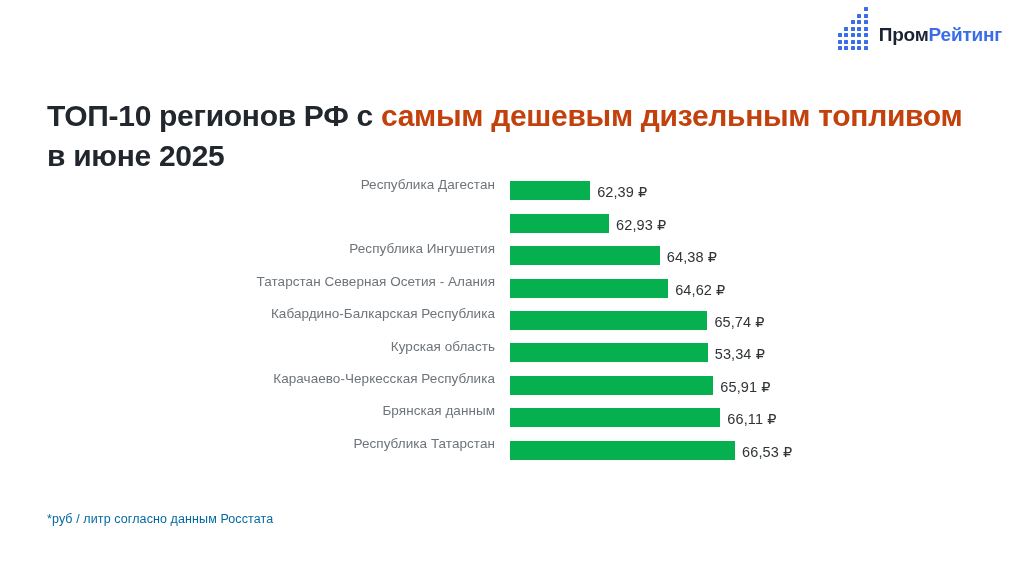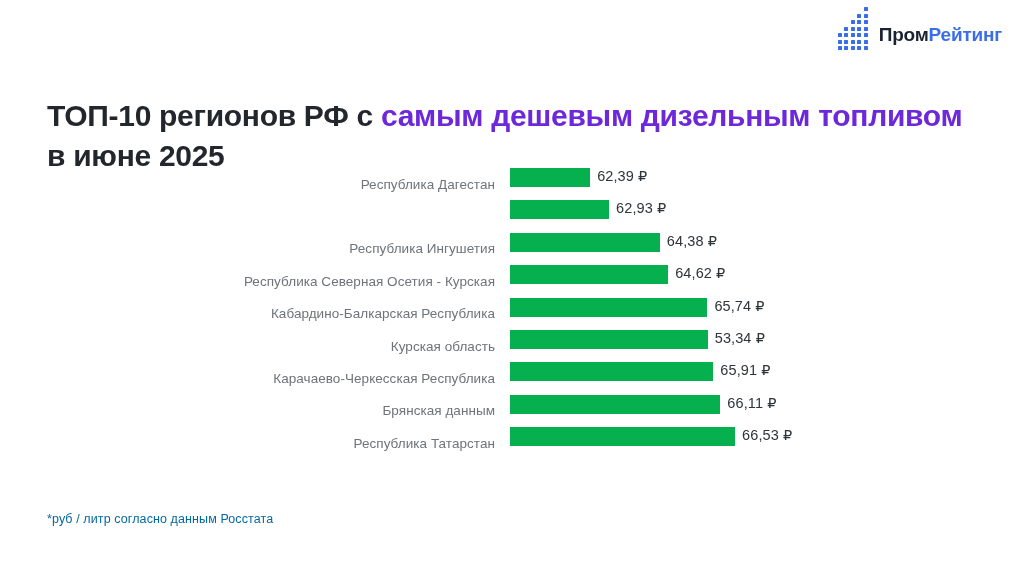--- a/index.html
+++ b/index.html
@@ -55,21 +55,21 @@
     position: absolute;
     left: 47px;
     top: 76px;
     width: 930px;
     font-size: 30px;
     font-weight: bold;
     line-height: 1.33;
     letter-spacing: -0.3px;
     color: #22272e;
   }
-  .title .hl { color: #6d28d9; }
+  .title .hl { color: #c2410c; }
 
   
   .chart {
     position: absolute;
     left: 0;
     top: 168px;
     width: 1030px;
   }
   .row {
     position: relative;
@@ -87,21 +87,21 @@
     color: #6e7479;
     white-space: nowrap;
     letter-spacing: 0.05px;
   }
   .bar-area {
     position: absolute;
     left: 510px;
     top: 0;
     height: 32.4px;
     display: flex;
-    align-items: flex-start;
+    align-items: flex-end;
   }
   .bar {
     height: 19px;
     background: #06b04f;
   }
   .bar-value {
     margin-left: 7px;
     font-size: 14.5px;
     color: #2f3438;
     white-space: nowrap;
@@ -181,21 +181,21 @@
       </div>
     </div>
     <div class="row">
       <div class="cat-label">Республика Ингушетия</div>
       <div class="bar-area">
         <div class="bar" style="width: 149.8px; background: rgb(6, 176, 79);"></div>
         <div class="bar-value">64,38 ₽</div>
       </div>
     </div>
     <div class="row">
-      <div class="cat-label">Республика Северная Осетия - Курская</div>
+      <div class="cat-label">Татарстан Северная Осетия - Алания</div>
       <div class="bar-area">
         <div class="bar" style="width: 158.2px; background: rgb(6, 176, 79);"></div>
         <div class="bar-value">64,62 ₽</div>
       </div>
     </div>
     <div class="row">
       <div class="cat-label">Кабардино-Балкарская Республика</div>
       <div class="bar-area">
         <div class="bar" style="width: 197.4px; background: rgb(6, 176, 79);"></div>
         <div class="bar-value">65,74 ₽</div>

